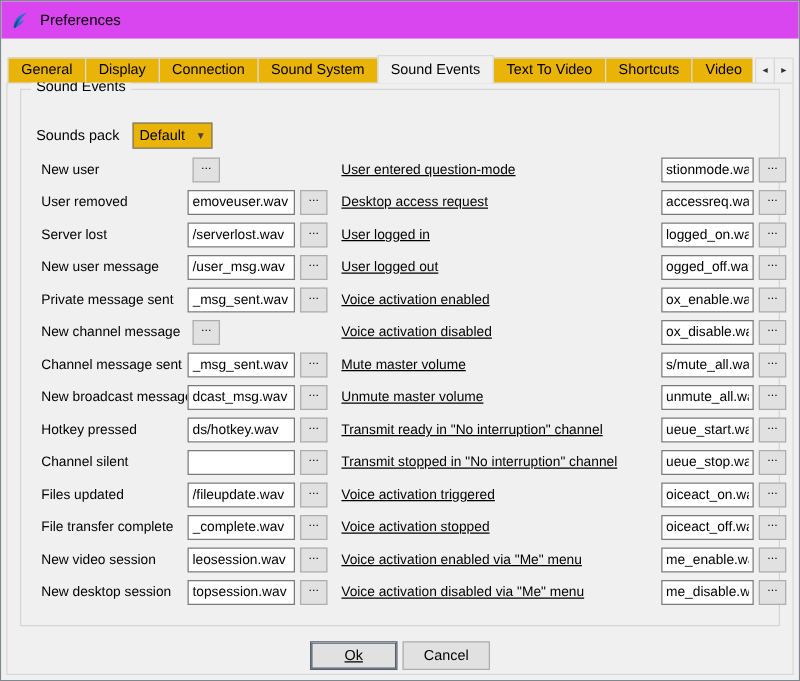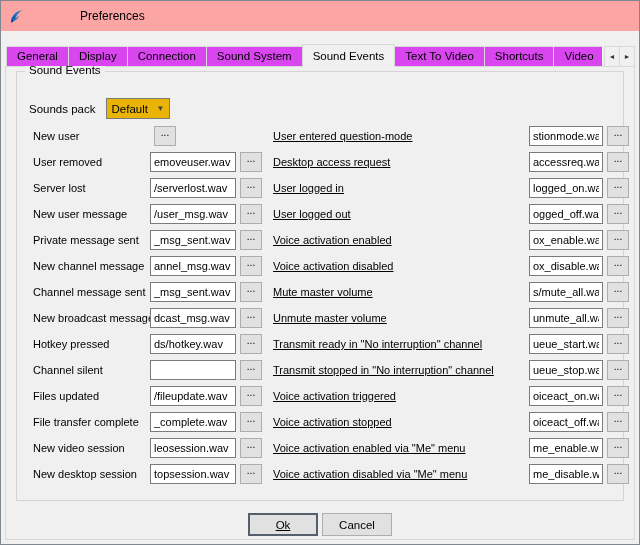--- a/index.html
+++ b/index.html
@@ -4,34 +4,34 @@
 <style>
   * { box-sizing: border-box; margin: 0; padding: 0; }
   html, body { background: #cfcfcf; font-family: "Liberation Sans", sans-serif; }
   .window {
     position: relative; width: 640px; height: 545px;
     background: #f0f0f0; border: 1px solid #80888f; overflow: hidden;
   }
   
   .titlebar {
     position: absolute; top: 0; left: 0; right: 0; height: 30px;
-    background: #fca5a5; display: flex; align-items: center; padding-left: 8px; gap: 48px;
+    background: #d946ef; display: flex; align-items: center; padding-left: 8px;
   }
   .titlebar .title { font-size: 12px; color: #000; margin-left: 7px; }
   .app-icon { width: 16px; height: 16px; display: inline-flex; align-items: center; }
   
   .dialog-body { position: absolute; top: 30px; left: 0; right: 0; bottom: 0; background: #f0f0f0; }
   
   .tabbar {
     position: absolute; top: 13px; left: 5px; right: 37px; height: 23px;
     display: flex; align-items: flex-end; overflow: hidden; z-index: 2;
   }
   .tab {
     flex: 0 0 auto; height: 20px; line-height: 19px; padding: 0 10px;
-    font-size: 11.5px; color: #000; background: #d946ef;
+    font-size: 11.5px; color: #000; background: #eab308;
     border: 1px solid #d9d9d9; border-bottom: none; margin-right: -1px;
     margin-bottom: 1px; white-space: nowrap; cursor: default;
   }
   .tab.active {
     height: 23px; line-height: 22px; background: #f0f0f0;
     margin-bottom: 0; position: relative; z-index: 3;
   }
   .tab-scroll { position: absolute; top: 15px; right: 4px; height: 21px; display: flex; z-index: 4; }
   .tab-scroll button {
     width: 16px; height: 21px; font-size: 7px; color: #333;
@@ -152,21 +152,20 @@
               <input class="sinput" type="text" value="/user_msg.wav" style="">
               <button class="browse">...</button>
             </div>
             <div class="srow">
               <span class="slabel">Private message sent</span>
               <input class="sinput" type="text" value="_msg_sent.wav" style="">
               <button class="browse">...</button>
             </div>
             <div class="srow">
               <span class="slabel">New channel message</span>
-              <input class="sinput" type="text" value="annel_msg.wav" style="">
               <button class="browse">...</button>
             </div>
             <div class="srow">
               <span class="slabel">Channel message sent</span>
               <input class="sinput" type="text" value="_msg_sent.wav" style="">
               <button class="browse">...</button>
             </div>
             <div class="srow">
               <span class="slabel">New broadcast message</span>
               <input class="sinput" type="text" value="dcast_msg.wav" style="">

